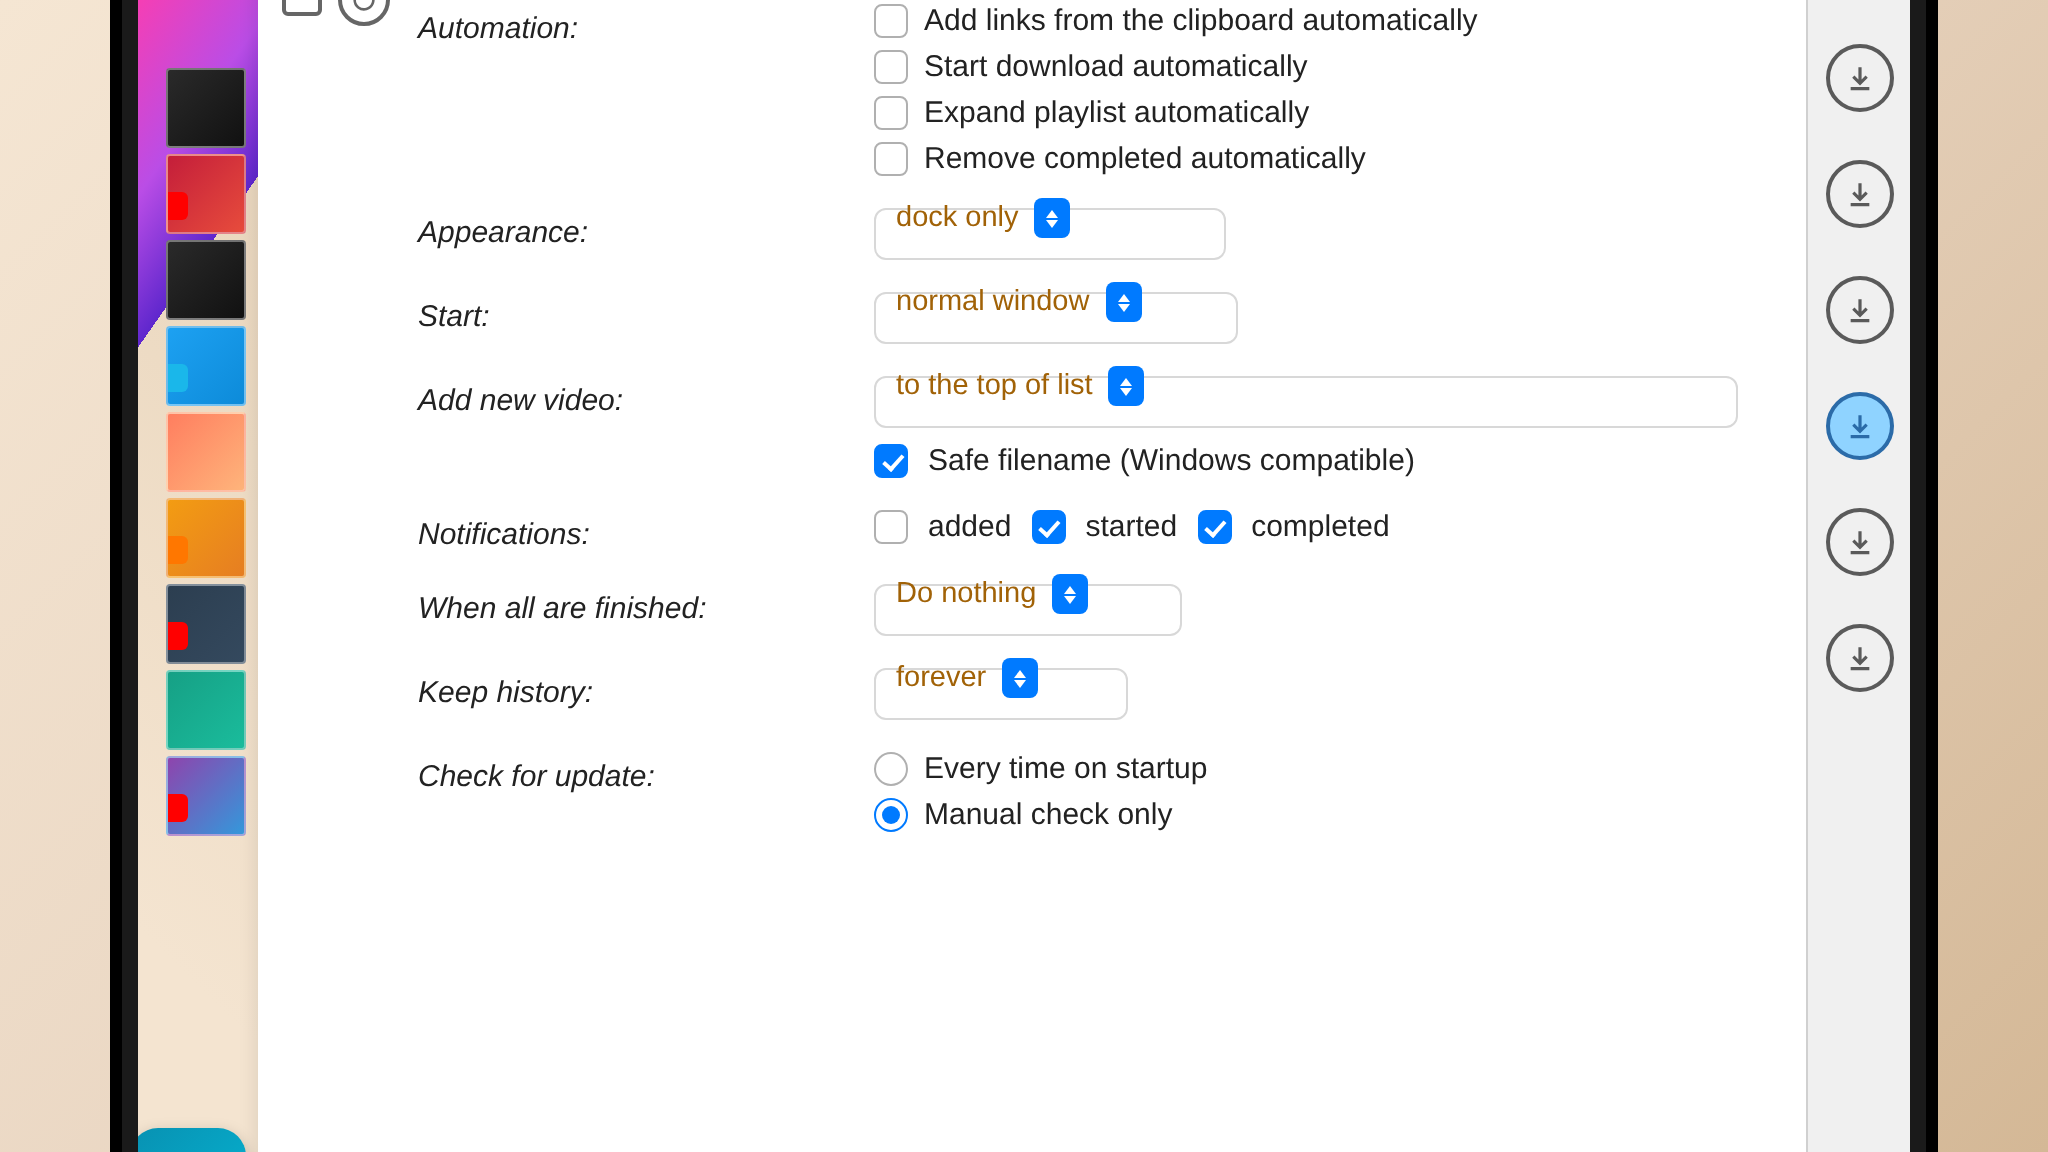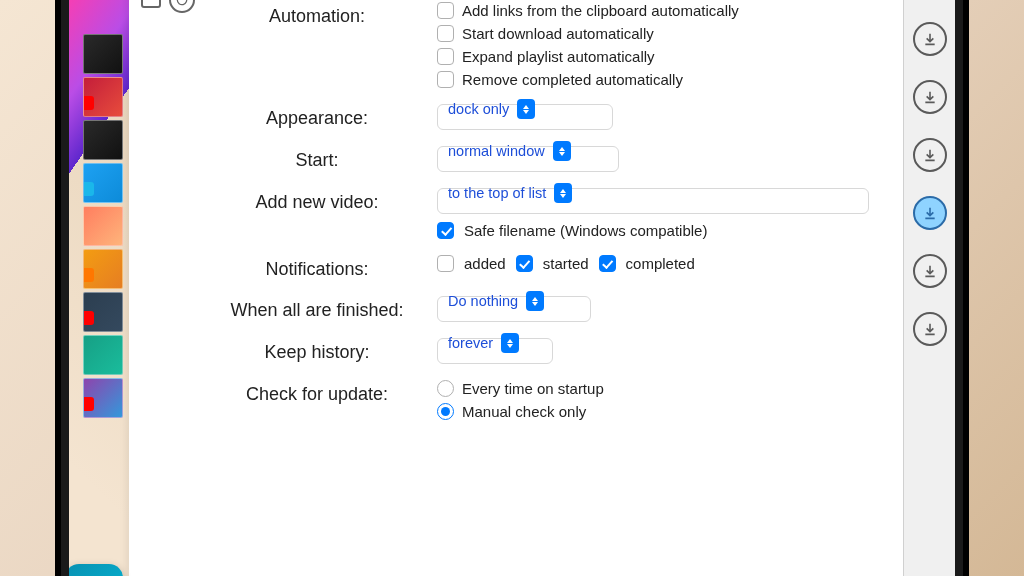--- a/index.html
+++ b/index.html
@@ -90,25 +90,26 @@
     overflow: hidden;
   }
   .row {
     display: flex;
     align-items: flex-start;
     margin-bottom: 16px;
   }
   .row.tight { margin-bottom: 8px; }
   .label-col {
     width: 228px;
-    text-align: center;
+    text-align: left;
     padding-right: 12px;
     padding-top: 4px;
-    font-size: 18px;
+    font-size: 15px;
     color: #222;
+    font-style: italic;
   }
   .control-col {
     flex: 1;
     display: flex; flex-direction: column; gap: 6px;
     font-size: 15px;
     color: #222;
   }
   .control-col.inline { flex-direction: row; gap: 10px; align-items:flex-end; flex-wrap: wrap;}
   .checkbox-row {
     display: flex; align-items: center; gap: 8px;
@@ -142,21 +143,21 @@
     border-color:#007aff;
   }
   .mac-radio.checked::after {
     content:""; width:9px; height:9px; border-radius:50%; background:#007aff;
   }
   .mac-select {
     display:inline-flex; align-items:center;
     border:1px solid #d8d8d8; border-radius:6px;
     background:#fff; height:26px;
     padding:0 2px 16px 10px;
-    font-size:14.5px; color:#1d4ed8;
+    font-size:14.5px; color:#a16207;
     cursor:pointer;
     white-space:nowrap;
   }
   .mac-select .sel-arrow {
     margin-left:8px;
     width:18px; height:20px;
     background:#007aff; border-radius:4px;
     display:flex; flex-direction:column; align-items:center; justify-content:center; gap:1px;
   }
   .sel-arrow::before, .sel-arrow::after {
@@ -339,21 +340,21 @@
             <div class="mac-select" style="width:154px">
               <span>Do nothing</span>
               <span class="sel-arrow"></span>
             </div>
           </div>
         </div>
 
         <div class="row">
           <div class="label-col">Keep history:</div>
           <div class="control-col">
-            <div class="mac-select" style="width:116px">
+            <div class="mac-select" style="width:127px">
               <span>forever</span>
               <span class="sel-arrow"></span>
             </div>
           </div>
         </div>
 
         <div class="row tight">
           <div class="label-col">Check for update:</div>
           <div class="control-col">
             <div class="checkbox-row">

